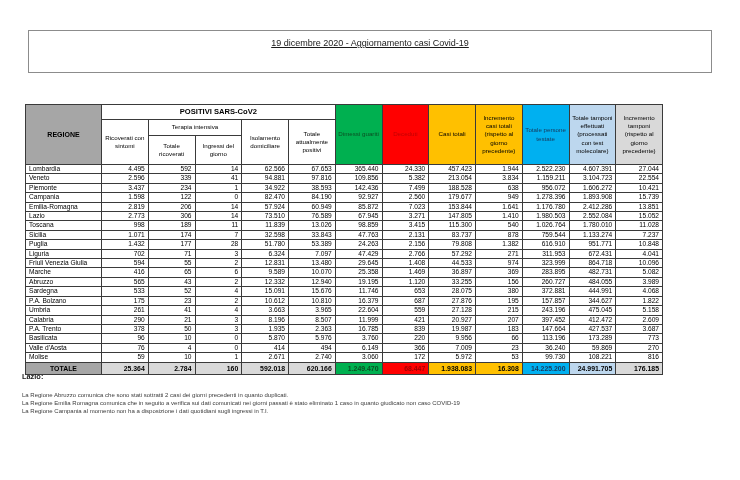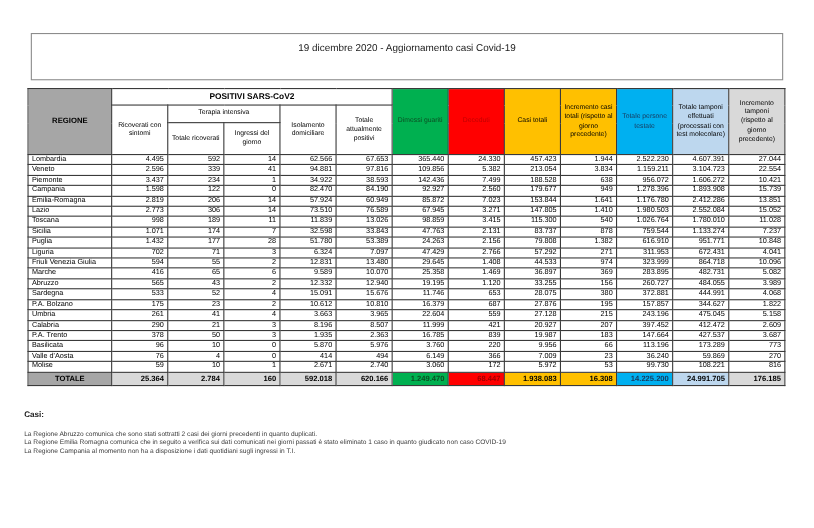--- a/index.html
+++ b/index.html
@@ -1,24 +1,24 @@
 <!DOCTYPE html>
 <html><head>
 <meta charset="utf-8">
 <style>
   html,body{margin:0;padding:0;background:#ffffff;}
   .page{position:relative;width:740px;height:480px;background:#ffffff;
         font-family:"Liberation Sans","DejaVu Sans",sans-serif;color:#000;overflow:hidden;}
 
   .title-box{position:absolute;left:28px;top:30px;width:682px;height:41px;
-             border:1px solid #8c8c8c;text-align:center;font-size:9px;color:#1a1a1a;}
+             border:1px solid #8c8c8c;text-align:center;font-size:9px;color:#1a1a1a;text-decoration:underline;}
   .title-box .l1{margin-top:7px;}
   .title-box .l2{margin-top:9px;}
 
-  table.data{position:absolute;left:25px;top:80px;width:689px;
+  table.data{position:absolute;left:25px;top:104px;width:638px;
              border-collapse:collapse;table-layout:fixed;}
   table.data th,table.data td{border:1px solid #3a3a3a;overflow:hidden;}
 
   thead th{font-size:6.2px;font-weight:normal;text-align:center;vertical-align:middle;
            line-height:1.3;padding:1px 2px;background:#ffffff;}
   th.h-region{background:#a6a6a6;font-weight:bold;font-size:7px;}
   th.h-group{font-weight:bold;font-size:7.6px;height:12px;}
   th.h-terapia{height:13px;}
   th.h-sub{height:26px;}
   th.h-green{background:#00B050;color:#0b4d22;}
@@ -421,21 +421,21 @@
           <td class="num t-gold">1.938.083</td>
           <td class="num t-gold">16.308</td>
           <td class="num t-cyan">14.225.200</td>
           <td class="num t-blue">24.991.705</td>
           <td class="num t-lgray">176.185</td>
         </tr>
       </tbody>
   </table>
 
   <div class="notes">
-    <div class="note-title">Casi:</div>
+    <div class="note-title">Lazio:</div>
     <div id="notes-lines">
         <div class="note-line">La Regione Abruzzo comunica che sono stati sottratti 2 casi dei giorni precedenti in quanto duplicati.</div>
         <div class="note-line">La Regione Emilia Romagna comunica che in seguito a verifica sui dati comunicati nei giorni passati è stato eliminato 1 caso in quanto giudicato non caso COVID-19</div>
         <div class="note-line">La Regione Campania al momento non ha a disposizione i dati quotidiani sugli ingressi in T.I.</div>
       </div>
   </div>
 
 </div>
 
 </body></html>

